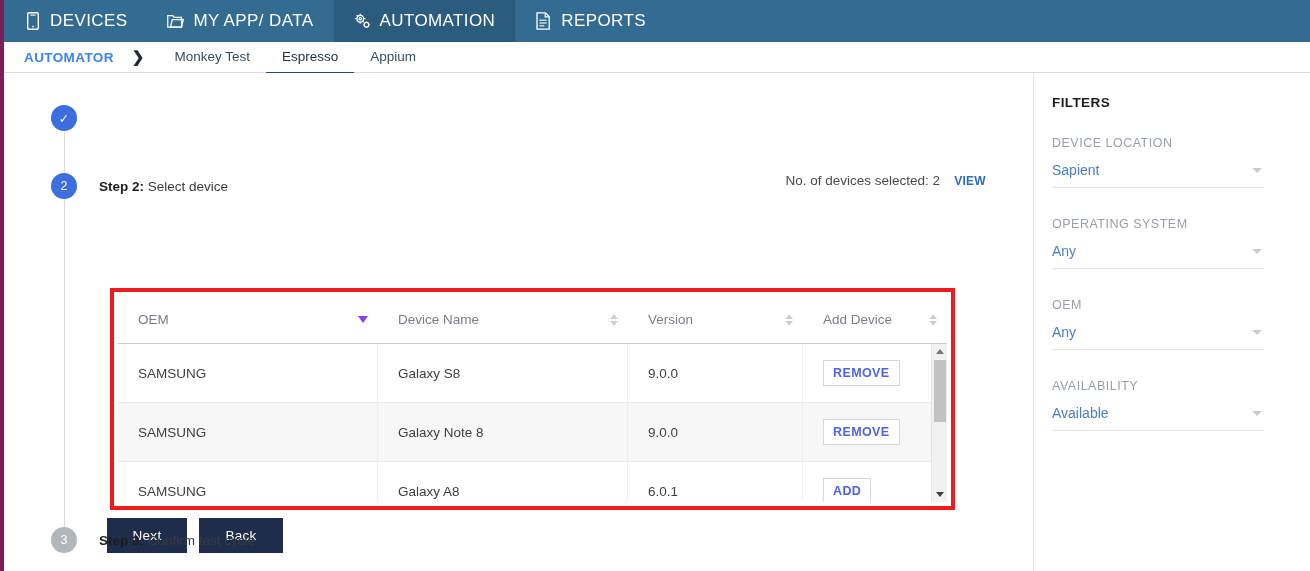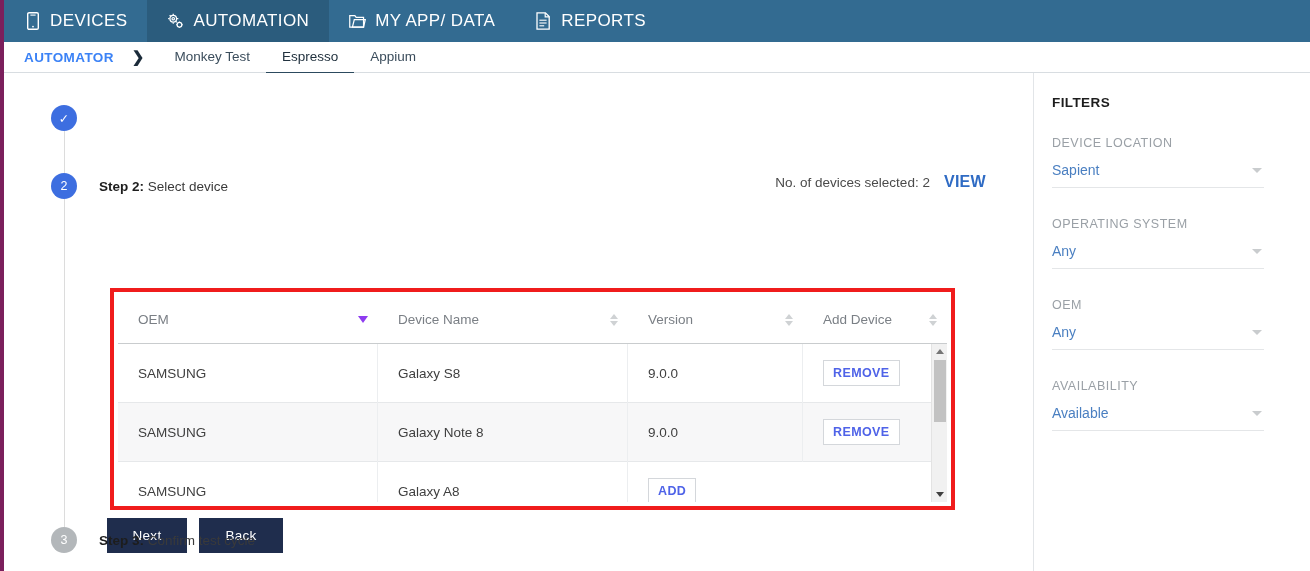--- a/index.html
+++ b/index.html
@@ -67,21 +67,21 @@
   .step-text { margin-left: 22px; font-size: 13.5px; color: #3a3a3a; white-space: nowrap; }
   .step-text b { color: #1d1d1d; font-weight: bold; }
 
   .connector { position: absolute; left: 60px; width: 1px; background: #dcdcdc; }
 
   
   .devcount {
     position: absolute; right: 0; top: 0;
     font-size: 13.5px; color: #4a4a4a; display: flex; align-items: center; gap: 14px;
   }
-  .viewlink { color: #2f6bc4; font-weight: bold; font-size: 16px; cursor: pointer; letter-spacing: .3px; }
+  .viewlink { color: #2f6bc4; font-weight: bold; font-size: 12px; cursor: pointer; letter-spacing: .3px; }
 
   
   .redbox {
     position: absolute; left: 106px; top: 215px; width: 845px; height: 222px;
     border: 4px solid #f01c1c; background: #fff;
   }
 
   
   .tbl-wrap { position: absolute; left: 114px; top: 223px; width: 829px; height: 206px; overflow: hidden; background:#fff;}
   .thead { display: flex; height: 48px; align-items: center; border-bottom: 1px solid #c9ccce; background:#fff; }
@@ -164,20 +164,30 @@
 
     <div class="nav-item">
       <span class="nav-icon">
         <svg width="12" height="18" viewBox="0 0 12 18">
             <rect x="0.7" y="0.7" width="10.6" height="16.6" rx="1.4" fill="none" stroke="#ffffff" stroke-width="1.4"></rect>
             <line x1="3.4" y1="3.1" x2="8.6" y2="3.1" stroke="#ffffff" stroke-width="1.1"></line>
             <circle cx="6" cy="14.6" r="0.9" fill="#ffffff"></circle>
           </svg>
       </span>
       <span>DEVICES</span>
+    </div>
+
+    <div class="nav-item">
+      <span class="nav-icon">
+        <svg width="18" height="15" viewBox="0 0 18 15">
+            <path d="M0.8 3.2 V13.4 H15.4 V3.2 H7.6 L6.2 1.3 H0.8 Z" fill="none" stroke="#ffffff" stroke-width="1.3"></path>
+            <path d="M3.6 13.4 L5.6 5.6 H17.2 L15.4 13.4 Z" fill="none" stroke="#ffffff" stroke-width="1.3"></path>
+          </svg>
+      </span>
+      <span>MY APP/ DATA</span>
     </div>
 
     <div class="nav-item active">
       <span class="nav-icon">
         <svg width="18" height="18" viewBox="0 0 18 18">
           <g fill="none" stroke="#ffffff" stroke-width="1.3">
             <circle cx="6.6" cy="6.6" r="3.5"></circle>
             <circle cx="6.6" cy="6.6" r="1.3"></circle>
             <line x1="6.6" y1="1.2" x2="6.6" y2="2.6"></line>
             <line x1="6.6" y1="10.6" x2="6.6" y2="12"></line>
@@ -191,30 +201,20 @@
             <line x1="9.9" y1="12.9" x2="10.7" y2="12.9"></line>
             <line x1="15.7" y1="12.9" x2="16.5" y2="12.9"></line>
           </g>
         </svg>
       </span>
       <span>AUTOMATION</span>
     </div>
 
     <div class="nav-item">
       <span class="nav-icon">
-        <svg width="18" height="15" viewBox="0 0 18 15">
-            <path d="M0.8 3.2 V13.4 H15.4 V3.2 H7.6 L6.2 1.3 H0.8 Z" fill="none" stroke="#ffffff" stroke-width="1.3"></path>
-            <path d="M3.6 13.4 L5.6 5.6 H17.2 L15.4 13.4 Z" fill="none" stroke="#ffffff" stroke-width="1.3"></path>
-          </svg>
-      </span>
-      <span>MY APP/ DATA</span>
-    </div>
-
-    <div class="nav-item">
-      <span class="nav-icon">
         <svg width="15" height="18" viewBox="0 0 15 18">
             <path d="M1 0.8 H9.4 L13.2 4.6 V17.2 H1 Z" fill="none" stroke="#ffffff" stroke-width="1.3"></path>
             <path d="M9.2 0.9 V4.8 H13.1" fill="none" stroke="#ffffff" stroke-width="1.2"></path>
             <line x1="3.4" y1="8.2" x2="10.6" y2="8.2" stroke="#ffffff" stroke-width="1.1"></line>
             <line x1="3.4" y1="11" x2="10.6" y2="11" stroke="#ffffff" stroke-width="1.1"></line>
             <line x1="3.4" y1="13.8" x2="8.2" y2="13.8" stroke="#ffffff" stroke-width="1.1"></line>
           </svg>
       </span>
       <span>REPORTS</span>
     </div>
@@ -291,20 +291,21 @@
           <div class="td c1">SAMSUNG</div>
           <div class="td c2">Galaxy Note 8</div>
           <div class="td c3">9.0.0</div>
           <div class="td c4">
             <button class="act-btn">REMOVE</button>
           </div>
         </div>
         <div class="trow">
           <div class="td c1">SAMSUNG</div>
           <div class="td c2">Galaxy A8</div>
+          <div class="td c3">6.0.1</div>
           <div class="td c4">
             <button class="act-btn">ADD</button>
           </div>
         </div>
       </div>
 
       <div class="sbar">
         <div class="sb-arrow up">
             <i></i>
           </div>

